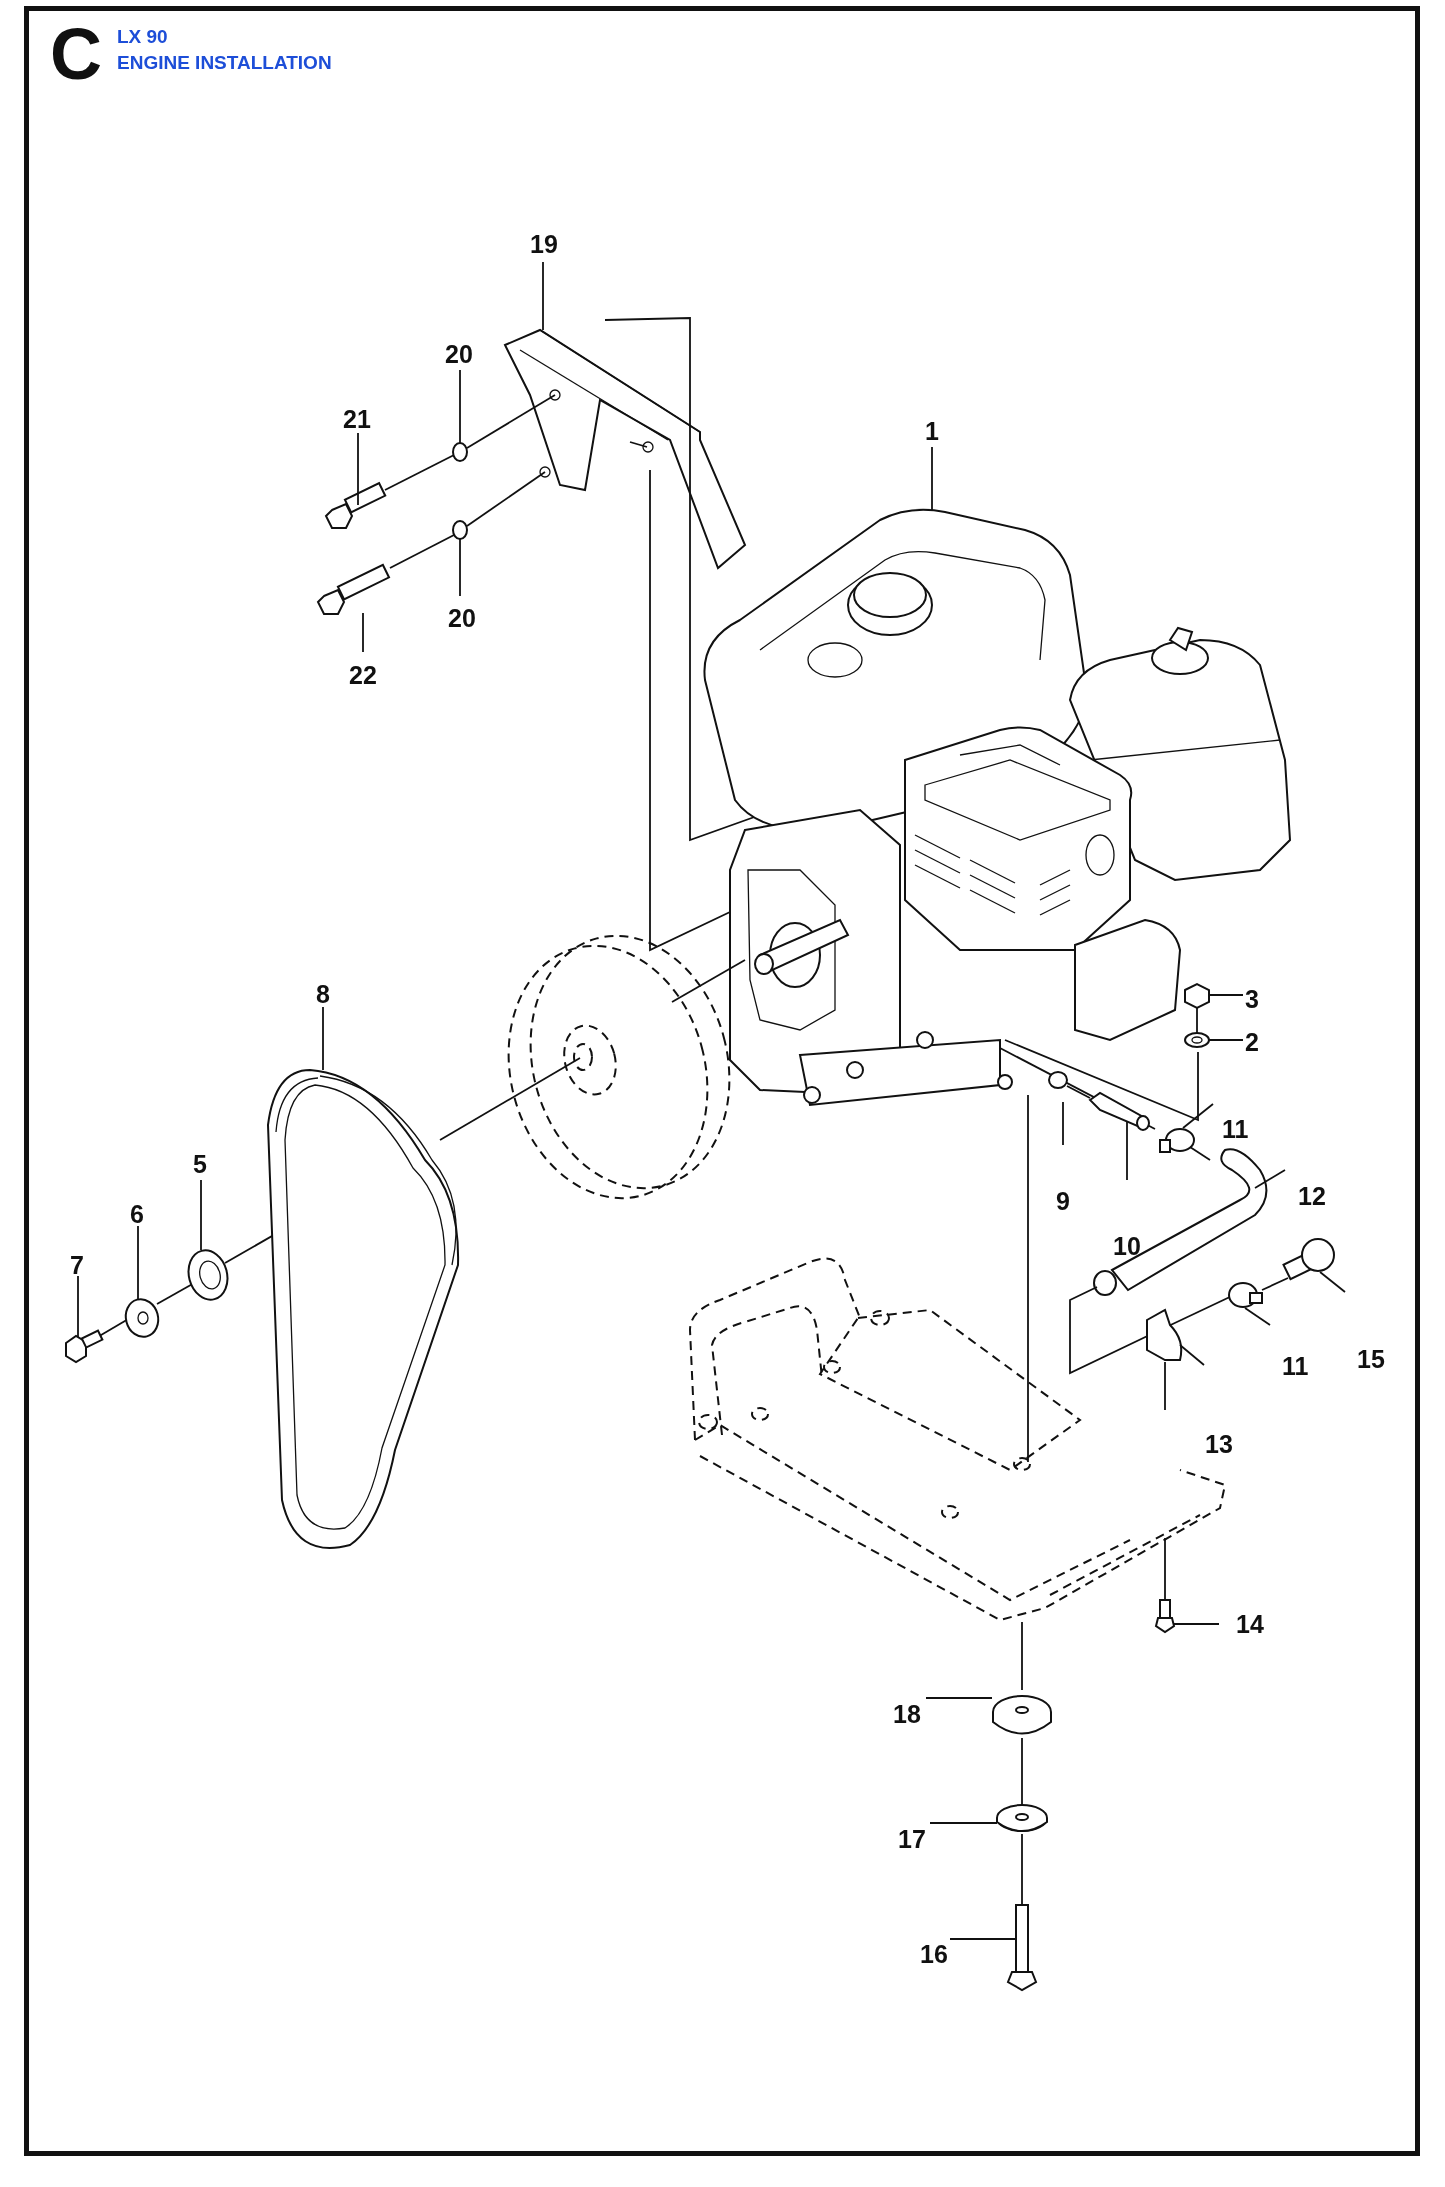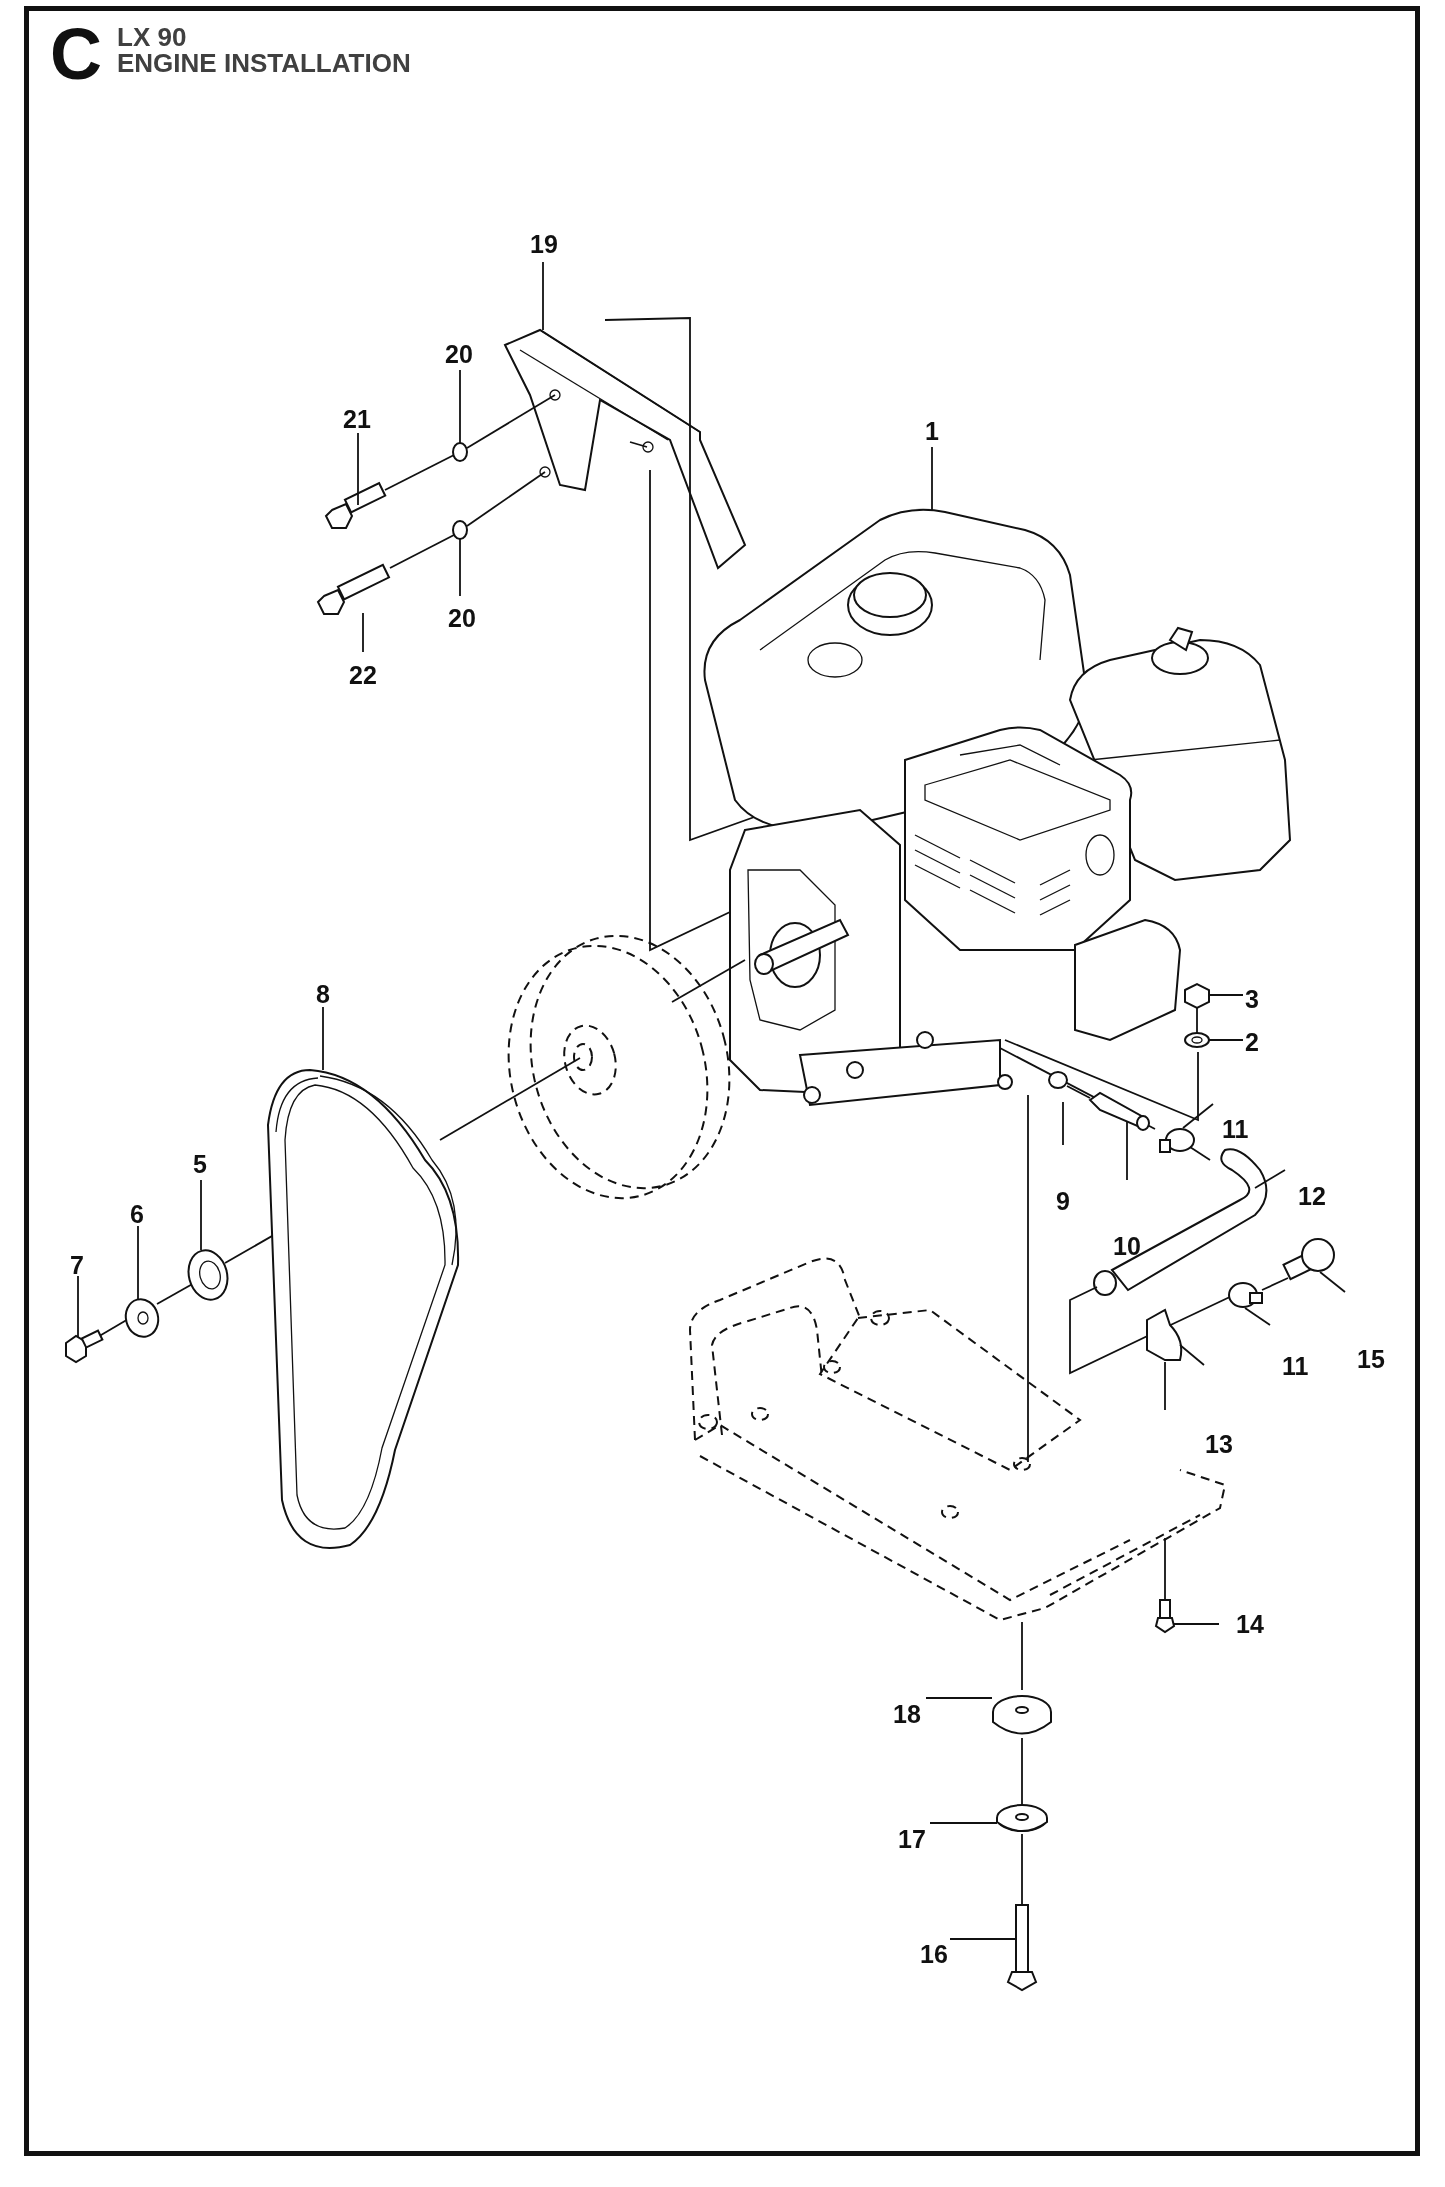--- a/index.html
+++ b/index.html
@@ -1,19 +1,19 @@
 <!DOCTYPE html>
 <html><head>
 <meta charset="utf-8">
 <style>
   html, body { margin: 0; padding: 0; background: #ffffff; }
   body { width: 1445px; height: 2187px; position: relative; overflow: hidden; font-family: "Liberation Sans", sans-serif; }
   .frame { position: absolute; left: 24px; top: 6px; width: 1396px; height: 2150px; border: 5px solid #111; box-sizing: border-box; }
   .section-letter { position: absolute; left: 50px; top: 18px; font-size: 72px; font-weight: bold; color: #111; line-height: 1; font-family: "Liberation Sans", sans-serif; }
-  .title-block { position: absolute; left: 117px; top: 24px; font-weight: bold; color: #404040; font-size: 26px; line-height: 26px; font-family: "Liberation Sans", sans-serif; }
+  .title-block { position: absolute; left: 117px; top: 24px; font-weight: bold; color: #1d4ed8; font-size: 19px; line-height: 26px; font-family: "Liberation Sans", sans-serif; }
   svg.drawing { position: absolute; left: 0; top: 0; }
   .lbl { font-family: "Liberation Sans", sans-serif; font-weight: bold; font-size: 25px; fill: #111; }
   .ln { stroke: #111; stroke-width: 1.8; fill: none; }
   .part { stroke: #111; stroke-width: 2; fill: #fff; }
   .thin { stroke: #111; stroke-width: 1.3; fill: none; }
   .dash { stroke: #111; stroke-width: 2; fill: none; stroke-dasharray: 9 6; }
 </style>
 </head>
 <body>
 

